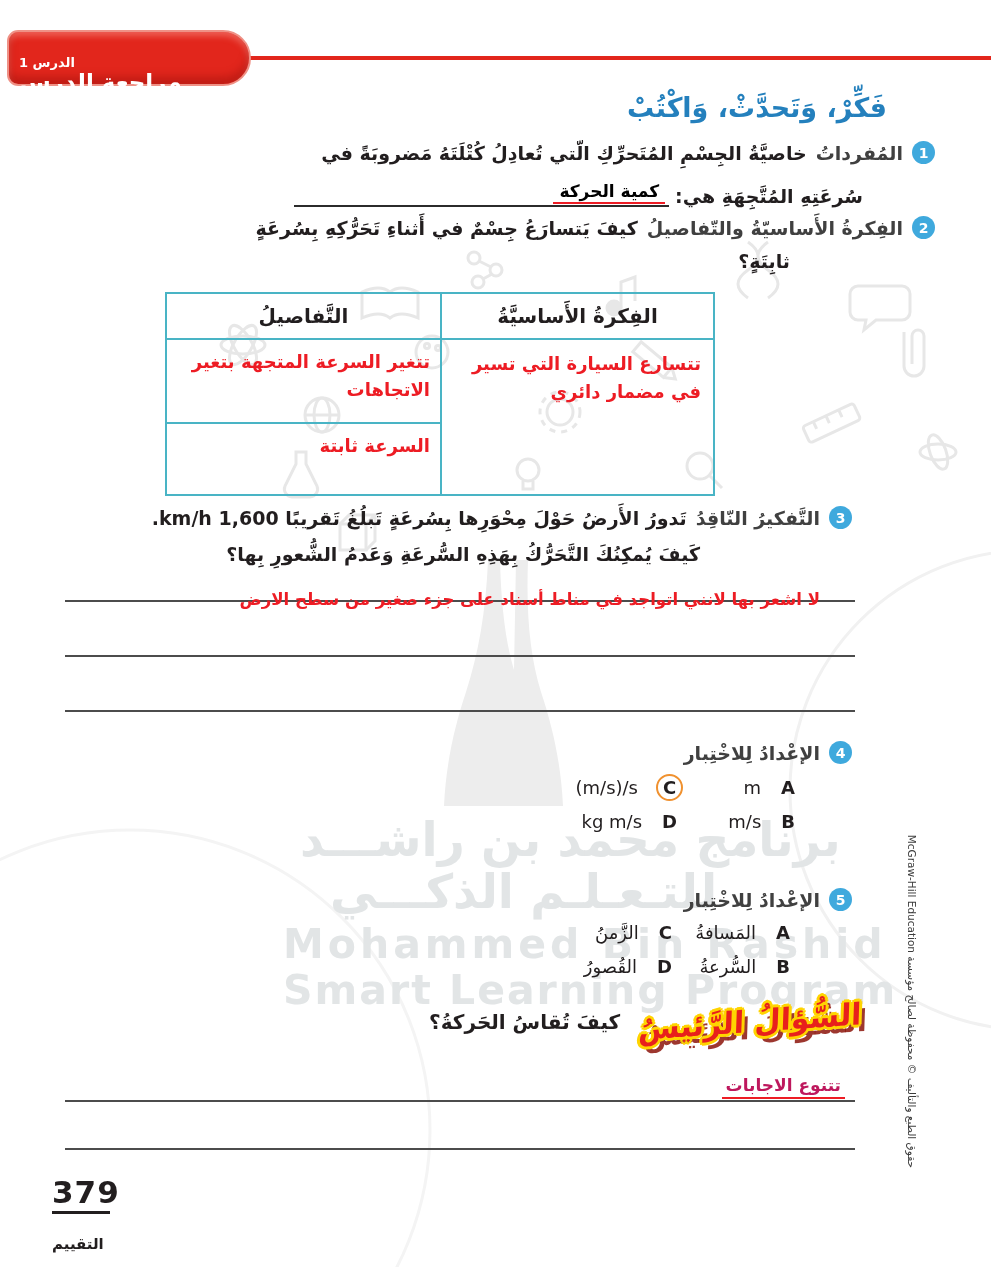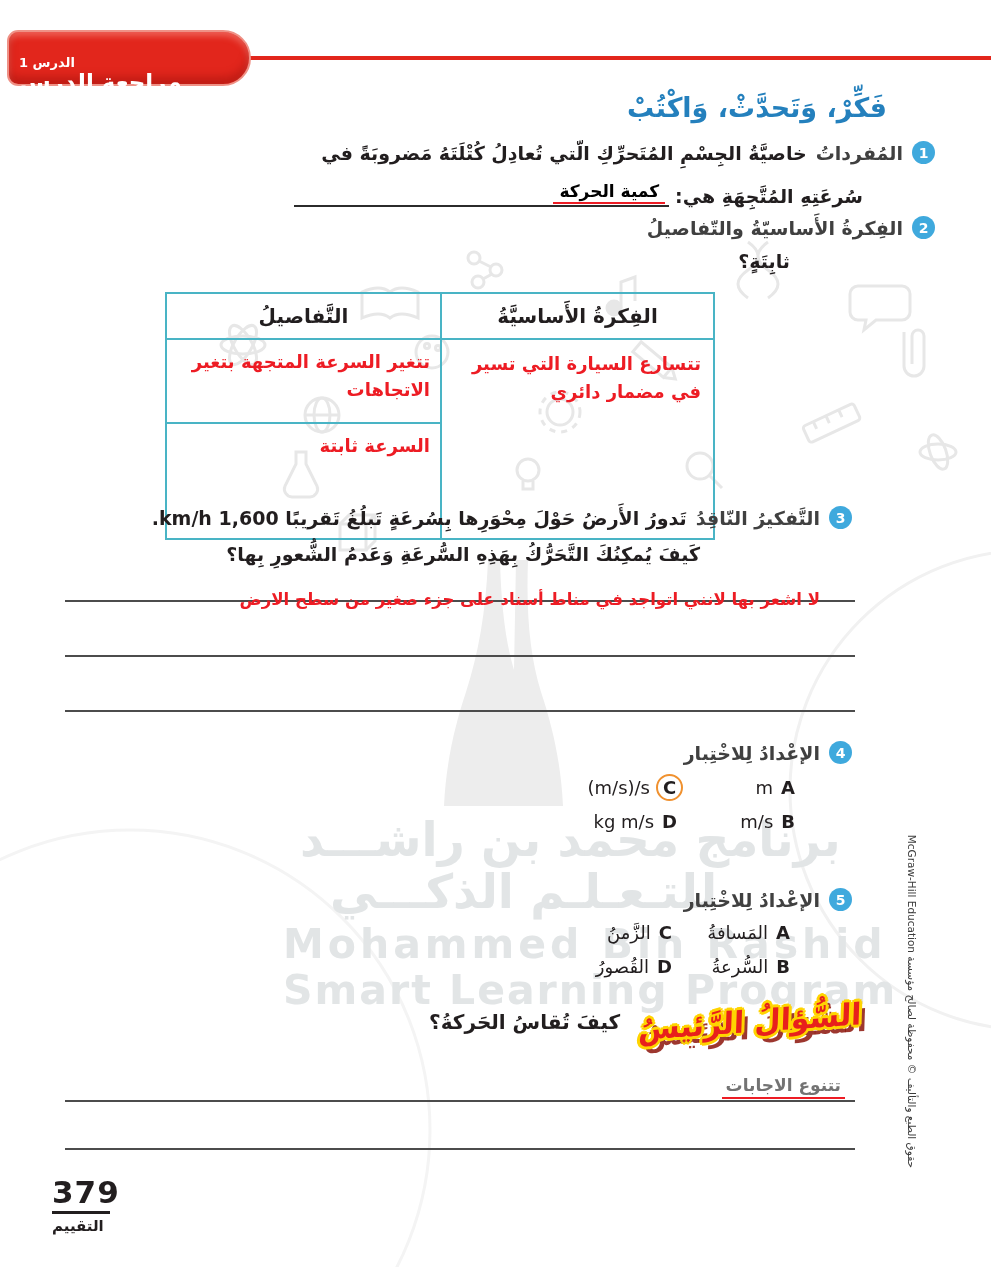--- a/index.html
+++ b/index.html
@@ -47,59 +47,59 @@
   .hand { color:#000000; font-weight:700; }
   .answer-line { display:inline-block; width:375px; border-bottom:2.5px solid #2b2b2b;
     text-align:right; padding-bottom:1px; }
   .answer-line .hand { font-size:17px; border-bottom:2px solid #ed1c24; padding:0 6px 1px; margin-right:4px; display:inline-block; }
   .q3-ans { position:absolute; top:576px; right:171px; z-index:2; direction:rtl;
     font-size:16.5px; font-weight:700; color:#ed1c24; white-space:nowrap;margin-top:14px; }
   .rule { position:absolute; left:65px; width:790px; border-top:2px solid #4c4c4c; z-index:1; }
   .rule1 { top:600px; } .rule2 { top:655px; } .rule3 { top:710px; }
   .rule4 { top:1100px; } .rule5 { top:1148px; }
   
-  .rtable { position:absolute; left:165px; top:292px; width:550px; height:248px; z-index:2;
+  .rtable { position:absolute; left:165px; top:292px; width:550px; height:204px; z-index:2;
     border:2.5px solid #49b4c5; box-sizing:border-box; display:grid;
     grid-template-columns:275px 1fr; grid-template-rows:46px 1fr; direction:ltr; }
   .rt-hdr { border-bottom:2.5px solid #49b4c5; display:flex; align-items:center; justify-content:center;
     font-size:20px; font-weight:700; direction:rtl; }
   .rt-hdr.details, .rt-body-details { border-right:2.5px solid #49b4c5; }
   .rt-body-details { display:flex; flex-direction:column; box-sizing:border-box; }
   .rt-d1 { height:84px; border-bottom:2.5px solid #49b4c5; padding:8px 10px 0; box-sizing:border-box; }
   .rt-d2 { padding:8px 10px 0; }
   .rt-body-main { padding:10px 12px 0; }
   .red-cell { color:#ed1c24; font-weight:700; font-size:18px; direction:rtl; text-align:right; line-height:1.55; }
   
   .opts { position:absolute; z-index:2; direction:rtl; display:grid;
     grid-template-columns:118px 215px; row-gap:13px; font-size:18px; }
   .q4-opts { top:777px; right:196px; }
   .q5-opts { top:922px; right:201px; }
-  .opt { display:flex; direction:ltr; justify-content:flex-end; align-items:center; gap:8px; white-space:nowrap; }
+  .opt { display:flex; direction:ltr; justify-content:flex-end; align-items:center; gap:20px; white-space:nowrap; }
   .opt .letter { font-weight:700; }
   .opt .val { font-weight:500; }
   .opt .val.ar { direction:rtl; }
   .circle-sel { width:27px; height:27px; border:2.5px solid #f0912f; border-radius:50%;
     display:inline-flex; align-items:center; justify-content:center; margin:-3px -6px -3px -2px; box-sizing:border-box; }
   
   .eq-row { position:absolute; top:1004px; right:129px; z-index:2; display:flex; direction:rtl;
     align-items:center; gap:18px; }
   .eq-logo { font-size:30px; font-weight:800; color:#e8201c; white-space:nowrap;
     transform:rotate(-4deg) skewX(-6deg);
     text-shadow: 2px 2px 0 #ffd400,-2px 2px 0 #ffd400,2px -2px 0 #ffd400,-2px -2px 0 #ffd400,
                  0 3px 0 #ffd400,3px 0 0 #ffd400,-3px 0 0 #ffd400,0 -3px 0 #ffd400,
                  6px 7px 0 rgba(140,20,10,.85); }
   .eq-text { font-size:20px; font-weight:600; white-space:nowrap; }
   .eq-ans { position:absolute; top:1075px; right:146px; z-index:2; direction:rtl;
-    font-size:17px; font-weight:700; color:#737373; border-bottom:2.5px solid #ed1c24;
+    font-size:17px; font-weight:700; color:#be185d; border-bottom:2.5px solid #ed1c24;
     padding:0 4px 2px; white-space:nowrap; }
   
   .footer { position:absolute; left:52px; top:1174px; z-index:2; }
   .pg { font-size:31px; font-weight:700; letter-spacing:1px; }
   .pg-rule { width:58px; border-top:3px solid #221e1f; margin-top:1px; }
-  .pg-sec { font-size:15px; font-weight:600; margin-top:3px; direction:rtl; text-align:left; }
+  .pg-sec { font-size:15px; font-weight:600; margin-top:21px; direction:rtl; text-align:left; }
   .copyright { position:absolute; left:752px; top:1002px; width:320px; z-index:2;
     font-size:10.5px; color:#3c3c3c; direction:rtl; text-align:center;
     transform:rotate(90deg); white-space:nowrap; }
 </style>
 </head>
 <body>
 
 <div class="page">
 
   <svg class="decor" width="991" height="1267" viewBox="0 0 991 1267">
@@ -200,20 +200,21 @@
     <span>خاصيَّةُ الجِسْمِ المُتَحرِّكِ الّتي تُعادِلُ كُتْلَتَهُ مَضروبَةً في</span>
   </div>
   <div class="qline q1-l2">
     <span>سُرعَتِهِ المُتَّجِهَةِ هي:</span>
     <span class="answer-line"><span class="hand">كمية الحركة</span></span>
   </div>
 
   <div class="qline q2-l1">
     <span class="badge">2</span>
     <span class="qlabel">الفِكرةُ الأَساسيّةُ والتّفاصيلُ</span>
+    <span>كيفَ يَتسارَعُ جِسْمٌ في أَثناءِ تَحَرُّكِهِ بِسُرعَةٍ</span>
   </div>
   <div class="plain q2-l2">ثابِتَةٍ؟</div>
 
   <div class="rtable">
     <div class="rt-hdr details">التَّفاصيلُ</div>
     <div class="rt-hdr">الفِكرةُ الأَساسيَّةُ</div>
     <div class="rt-body-details">
       <div class="rt-d1 red-cell">تتغير السرعة المتجهة بتغير الاتجاهات</div>
       <div class="rt-d2 red-cell">السرعة ثابتة</div>
     </div>

